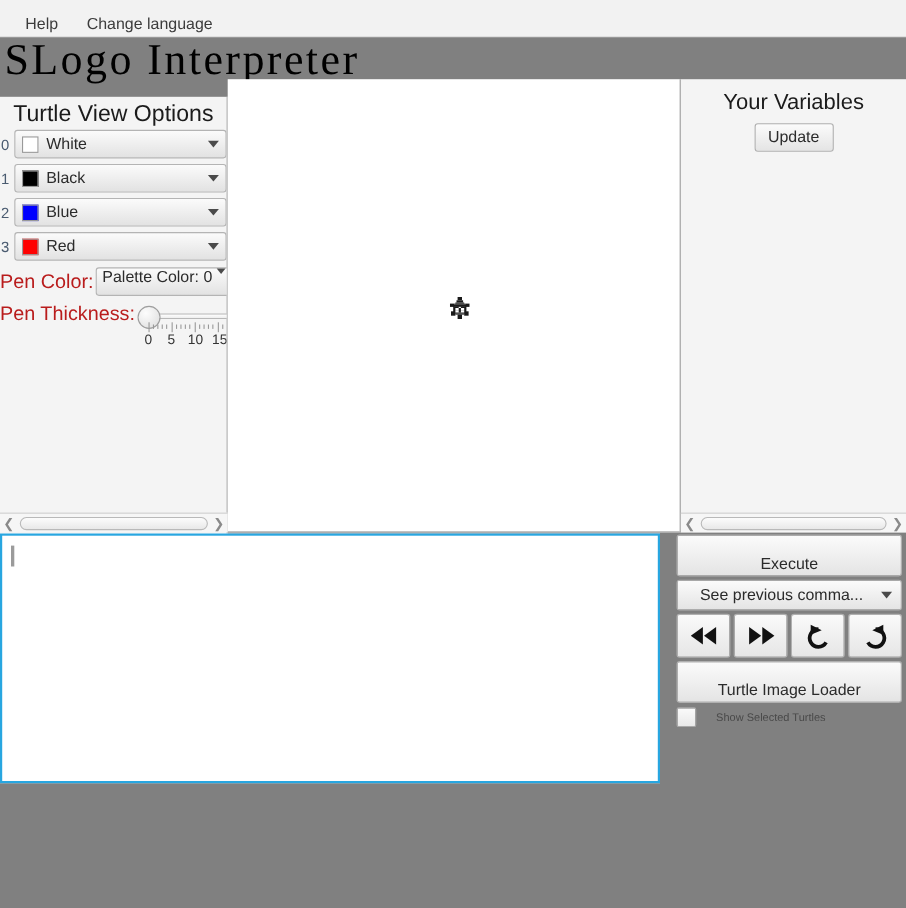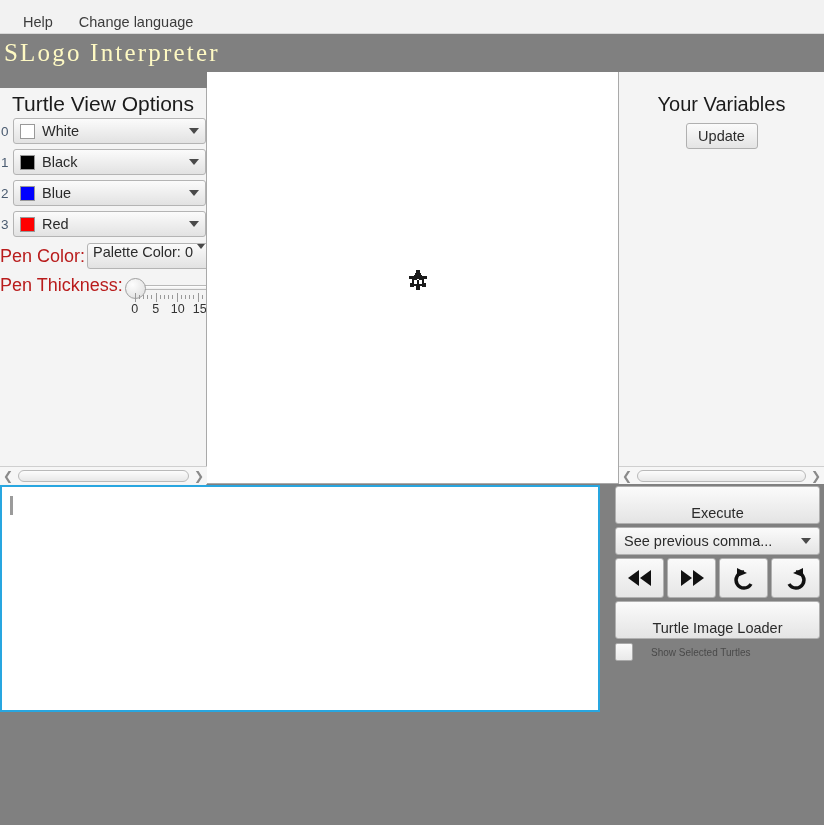--- a/index.html
+++ b/index.html
@@ -38,23 +38,23 @@
   .apptitle {
     height: 38px;
     background: #808080;
     display: flex;
     align-items: center;
     padding-left: 4px;
     box-sizing: border-box;
   }
   .apptitle span {
     font-family: "Liberation Serif", serif;
-    font-size: 25px;
+    font-size: 40px;
     letter-spacing: 2.2px;
-    color: #fef9c3;
+    color: #000000;
     white-space: nowrap;
     text-align: center;
   }
 
   
   .mainrow {
     position: absolute;
     top: 72px;
     left: 0;
     width: 824px;
@@ -252,21 +252,21 @@
     background: #f4f4f4;
     border-left: 1px solid #a9a9a9;
     border-bottom: 1px solid #a9a9a9;
     box-sizing: border-box;
     overflow: hidden;
   }
   .vars-title {
     font-size: 20px;
     color: #1b1b1b;
     text-align: center;
-    margin-top: 21px;
+    margin-top: 10px;
     white-space: nowrap;
   }
   .update-btn {
     display: block;
     margin: 7px auto 0 auto;
     width: 72px;
     height: 26px;
     background: linear-gradient(#fbfbfb, #e4e4e4);
     border: 1px solid #b0b0b0;
     border-radius: 3px;
@@ -361,20 +361,21 @@
     background: linear-gradient(#fbfbfb, #e4e4e4);
     border: 1px solid #b0b0b0;
     border-radius: 3px;
     display: flex;
     align-items: center;
     padding: 0 8px;
     box-sizing: border-box;
     font-size: 14.5px;
     color: #2b2b2b;
     cursor: default;
+    text-align: center;
   }
   .nav-btns {
     display: flex;
     margin-top: 3px;
     gap: 3px;
   }
   .nav-btn {
     flex: 1;
     height: 40px;
     background: linear-gradient(#fafafa, #e6e6e6);

